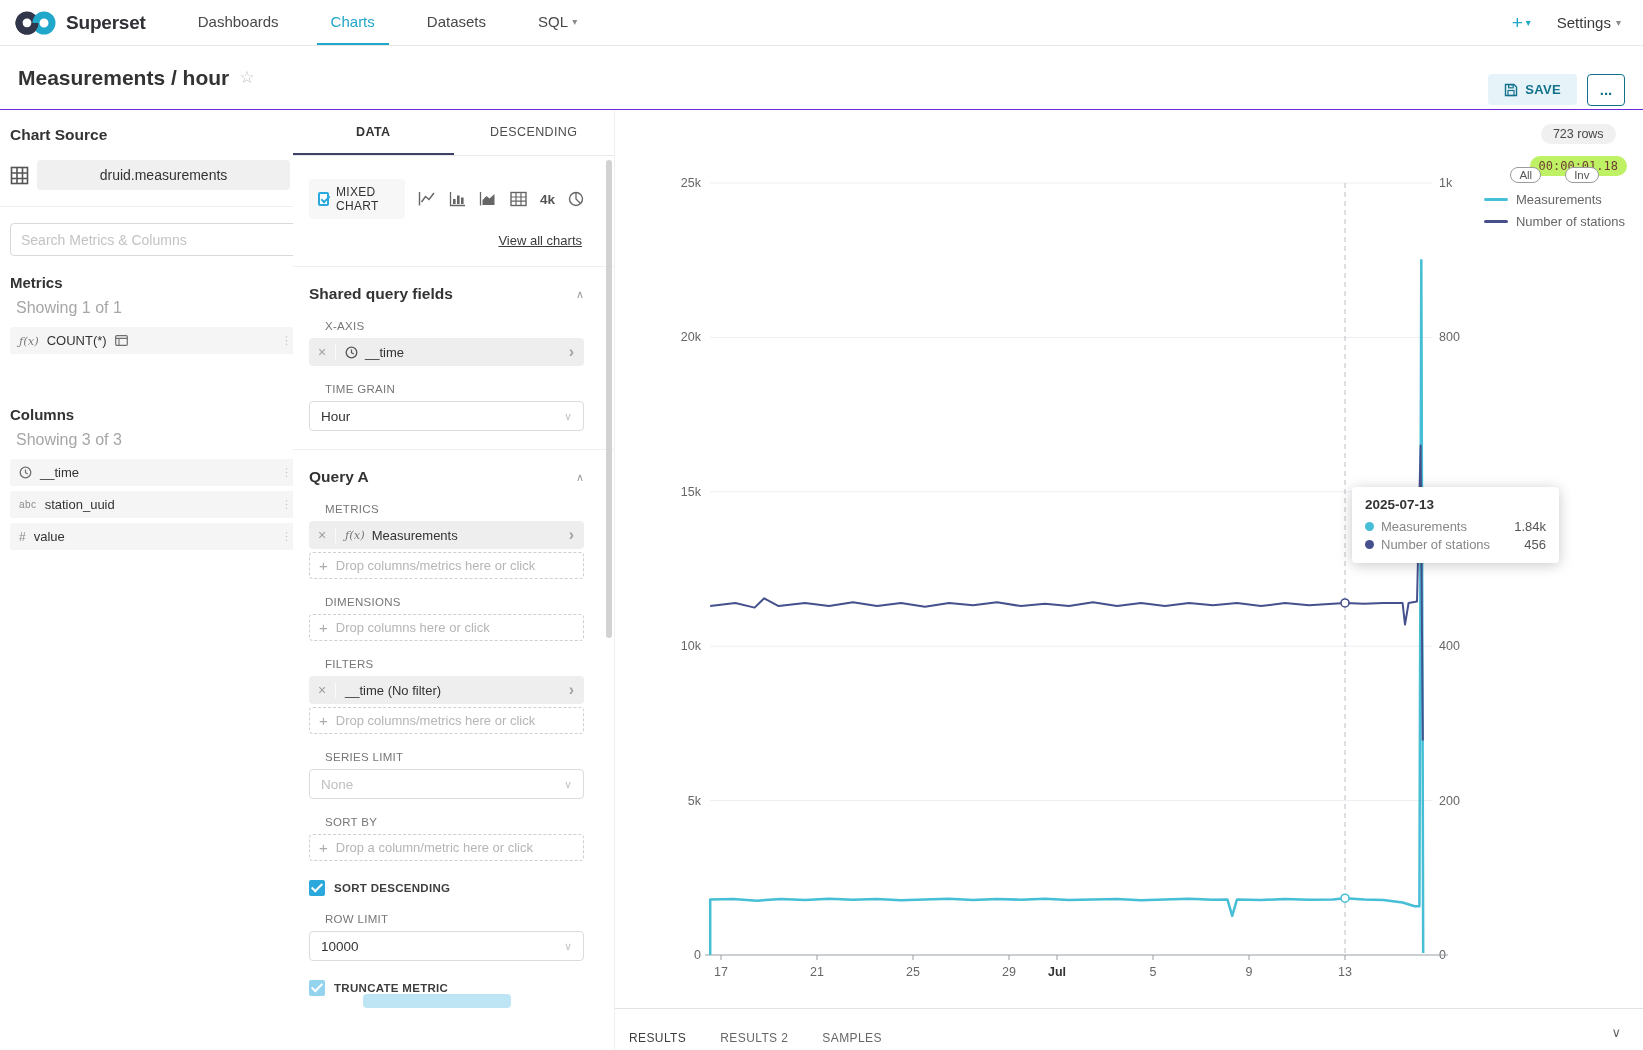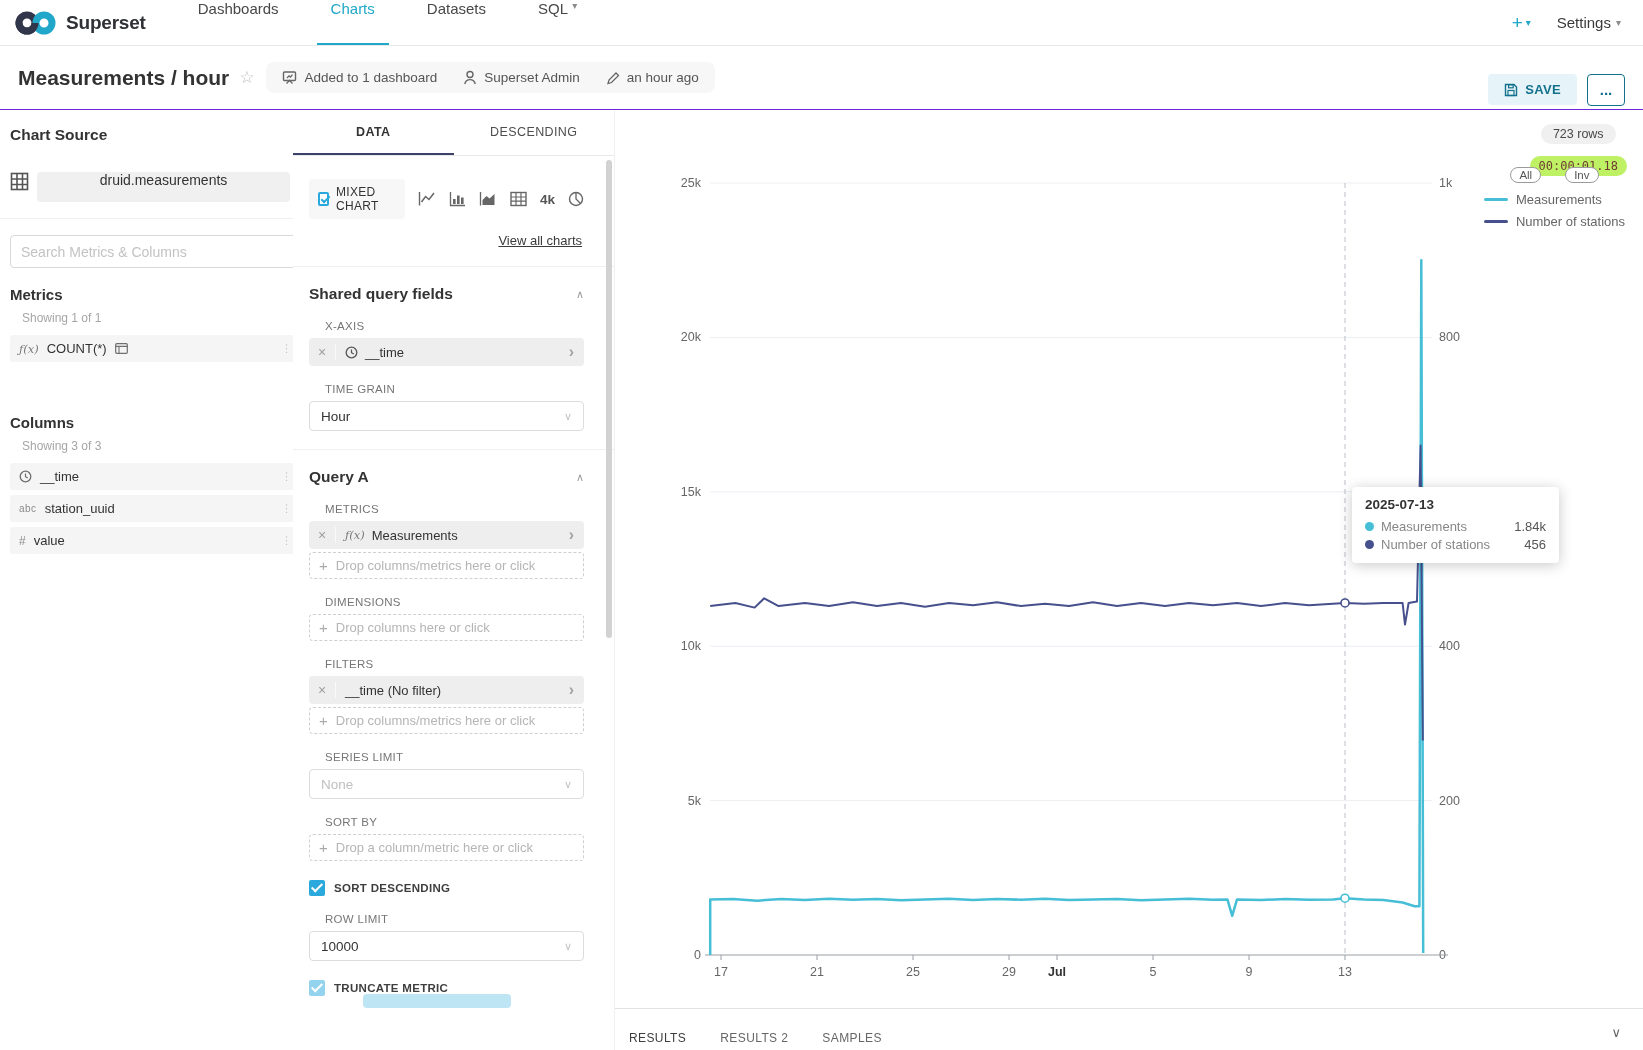--- a/index.html
+++ b/index.html
@@ -4,21 +4,21 @@
 <style>
   * { margin:0; padding:0; box-sizing:border-box; }
   html,body { width:1643px; height:1050px; overflow:hidden; background:#fff;
     font-family:"Liberation Sans", sans-serif; color:#333; }
 
   
   .navbar { position:absolute; left:0; top:0; width:1643px; height:46px;
     display:flex; align-items:stretch; border-bottom:1px solid #E8E8E8; background:#fff; z-index:30;}
   .brand { display:flex; align-items:center; gap:8px; padding:0 26px 0 14px; }
   .brand-name { font-size:19px; font-weight:700; color:#2F3136; letter-spacing:-0.2px; }
-  .nav-item { display:flex; align-items:flex-start; padding:0 14px; margin:0 12px; font-size:15px;
+  .nav-item { display:flex; align-items:center; padding:8px 14px; margin:0 12px; font-size:15px;
     color:#484848; border-bottom:2px solid transparent; cursor:pointer; }
   .nav-item.active { color:#20A7C9; border-bottom-color:#20A7C9; }
   .nav-right { margin-left:auto; display:flex; align-items:center; gap:26px; padding-right:22px; }
   .plus-btn { color:#20A7C9; font-size:19px; display:flex; align-items:center; gap:3px; cursor:pointer;}
   .caret { font-size:10px; color:#8A8A8A; }
   .plus-btn .caret { color:#20A7C9; }
   .settings { font-size:15px; color:#3A3A3A; display:flex; align-items:center; gap:5px; cursor:pointer;}
 
   
   .page-header { position:absolute; left:0; top:46px; width:1643px; height:64px; display:flex;
@@ -41,31 +41,31 @@
   .ctrl { position:absolute; left:293px; top:110px; width:322px; bottom:0; background:#fff;
     border-right:1px solid #F0F0F0; }
   .chart-area { position:absolute; left:615px; top:110px; width:1028px; bottom:0; background:#fff; }
 
   
   .src-head { display:flex; align-items:center; justify-content:space-between; margin-bottom:16px;}
   .src-title { font-size:15.5px; font-weight:600; color:#333; }
   .collapse-ic { cursor:pointer; }
   .dataset-row { display:flex; align-items:center; gap:8px; }
   .dataset-pill { flex:1; height:30px; background:#F0F0F0; border-radius:4px; display:flex;
-    justify-content:center; font-size:14px; color:#333; cursor:pointer;margin-top:12px; }
+    align-items:center; justify-content:center; font-size:14px; color:#333; cursor:pointer; }
   .kebab { display:flex; flex-direction:column; gap:3px; padding:4px; cursor:pointer; }
   .kebab i { width:4px; height:4px; border-radius:50%; background:#20A7C9; }
   .side-div { height:1px; background:#F0F0F0; margin:16px -18px 16px -10px; }
   .search-box { width:100%; height:33px; border:1px solid #D9D9D9; border-radius:4px;
     padding:0 10px; font-size:14px; color:#333; outline:none; font-family:inherit;}
   .search-box::placeholder { color:#C3C3C3; }
   .sec-head { display:flex; align-items:center; justify-content:space-between; margin-top:18px; }
   .sec-title { font-size:15px; font-weight:600; color:#333; }
   .chev { font-size:11px; color:#9B9B9B; cursor:pointer; }
-  .showing { font-size:12px; color:#A6A6A6; margin:8px 12px 10px; }
+  .showing { font-size:16px; color:#A6A6A6; margin:8px 6px 10px; }
   .item-row { height:27px; background:#F5F5F5; border-radius:3px; display:flex; align-items:center;
     padding:0 9px; margin-bottom:5px; font-size:13px; color:#333; gap:8px; cursor:grab; }
   .fx { font-style:italic; font-size:11.5px; color:#7A7A7A; font-family:"DejaVu Serif", serif; }
   .abc-ic { font-size:10px; color:#8B8B8B; letter-spacing:.5px;}
   .hash-ic { font-size:12px; color:#8B8B8B; }
   .drag { margin-left:auto; display:flex; gap:2px; color:#C4C4C4; font-size:11px; line-height:9px;
     letter-spacing:-1px; cursor:grab;}
   .mini-ic { color:#6F6F6F; }
 
   
@@ -165,42 +165,20 @@
     <div class="settings">
       <span>Settings</span>
       <span class="caret">▾</span>
     </div>
   </div>
 </div>
 
 <div class="page-header">
   <span class="page-title">Measurements / hour</span>
   <span class="star">☆</span>
-  <div class="meta-group">
-    <div class="meta-item">
-      <svg width="15" height="15" viewBox="0 0 15 15">
-        <rect x="1.5" y="2" width="12" height="8.5" rx="1" fill="none" stroke="#666" stroke-width="1.4"></rect>
-        <path d="M4.5 13.5l3-3 3 3M5 8l2-2.2 1.4 1.2L10.5 4.6" fill="none" stroke="#666" stroke-width="1.3"></path>
-      </svg>
-      <span>Added to 1 dashboard</span>
-    </div>
-    <div class="meta-item">
-      <svg width="14" height="15" viewBox="0 0 14 15">
-        <circle cx="7" cy="4.5" r="3" fill="none" stroke="#666" stroke-width="1.4"></circle>
-        <path d="M1.8 14c.6-3 2.6-4.4 5.2-4.4s4.6 1.4 5.2 4.4" fill="none" stroke="#666" stroke-width="1.4"></path>
-      </svg>
-      <span>Superset Admin</span>
-    </div>
-    <div class="meta-item">
-      <svg width="14" height="14" viewBox="0 0 14 14">
-        <path d="M2 12.5l1-3.5 7-7 2.5 2.5-7 7-3.5 1z" fill="none" stroke="#666" stroke-width="1.3"></path>
-      </svg>
-      <span>an hour ago</span>
-    </div>
-  </div>
   <div class="header-right">
     <button class="save-btn">
       <svg width="14" height="14" viewBox="0 0 14 14">
         <path d="M1.5 1.5h8.5l2.5 2.5v8.5h-11z" fill="none" stroke="#13718C" stroke-width="1.4"></path>
         <rect x="4" y="7.5" width="6" height="5" fill="none" stroke="#13718C" stroke-width="1.2"></rect>
         <rect x="4.6" y="1.8" width="4.6" height="3" fill="none" stroke="#13718C" stroke-width="1.2"></rect>
       </svg>
       <span>SAVE</span>
     </button>
     <button class="more-btn"><span>...</span></button>

